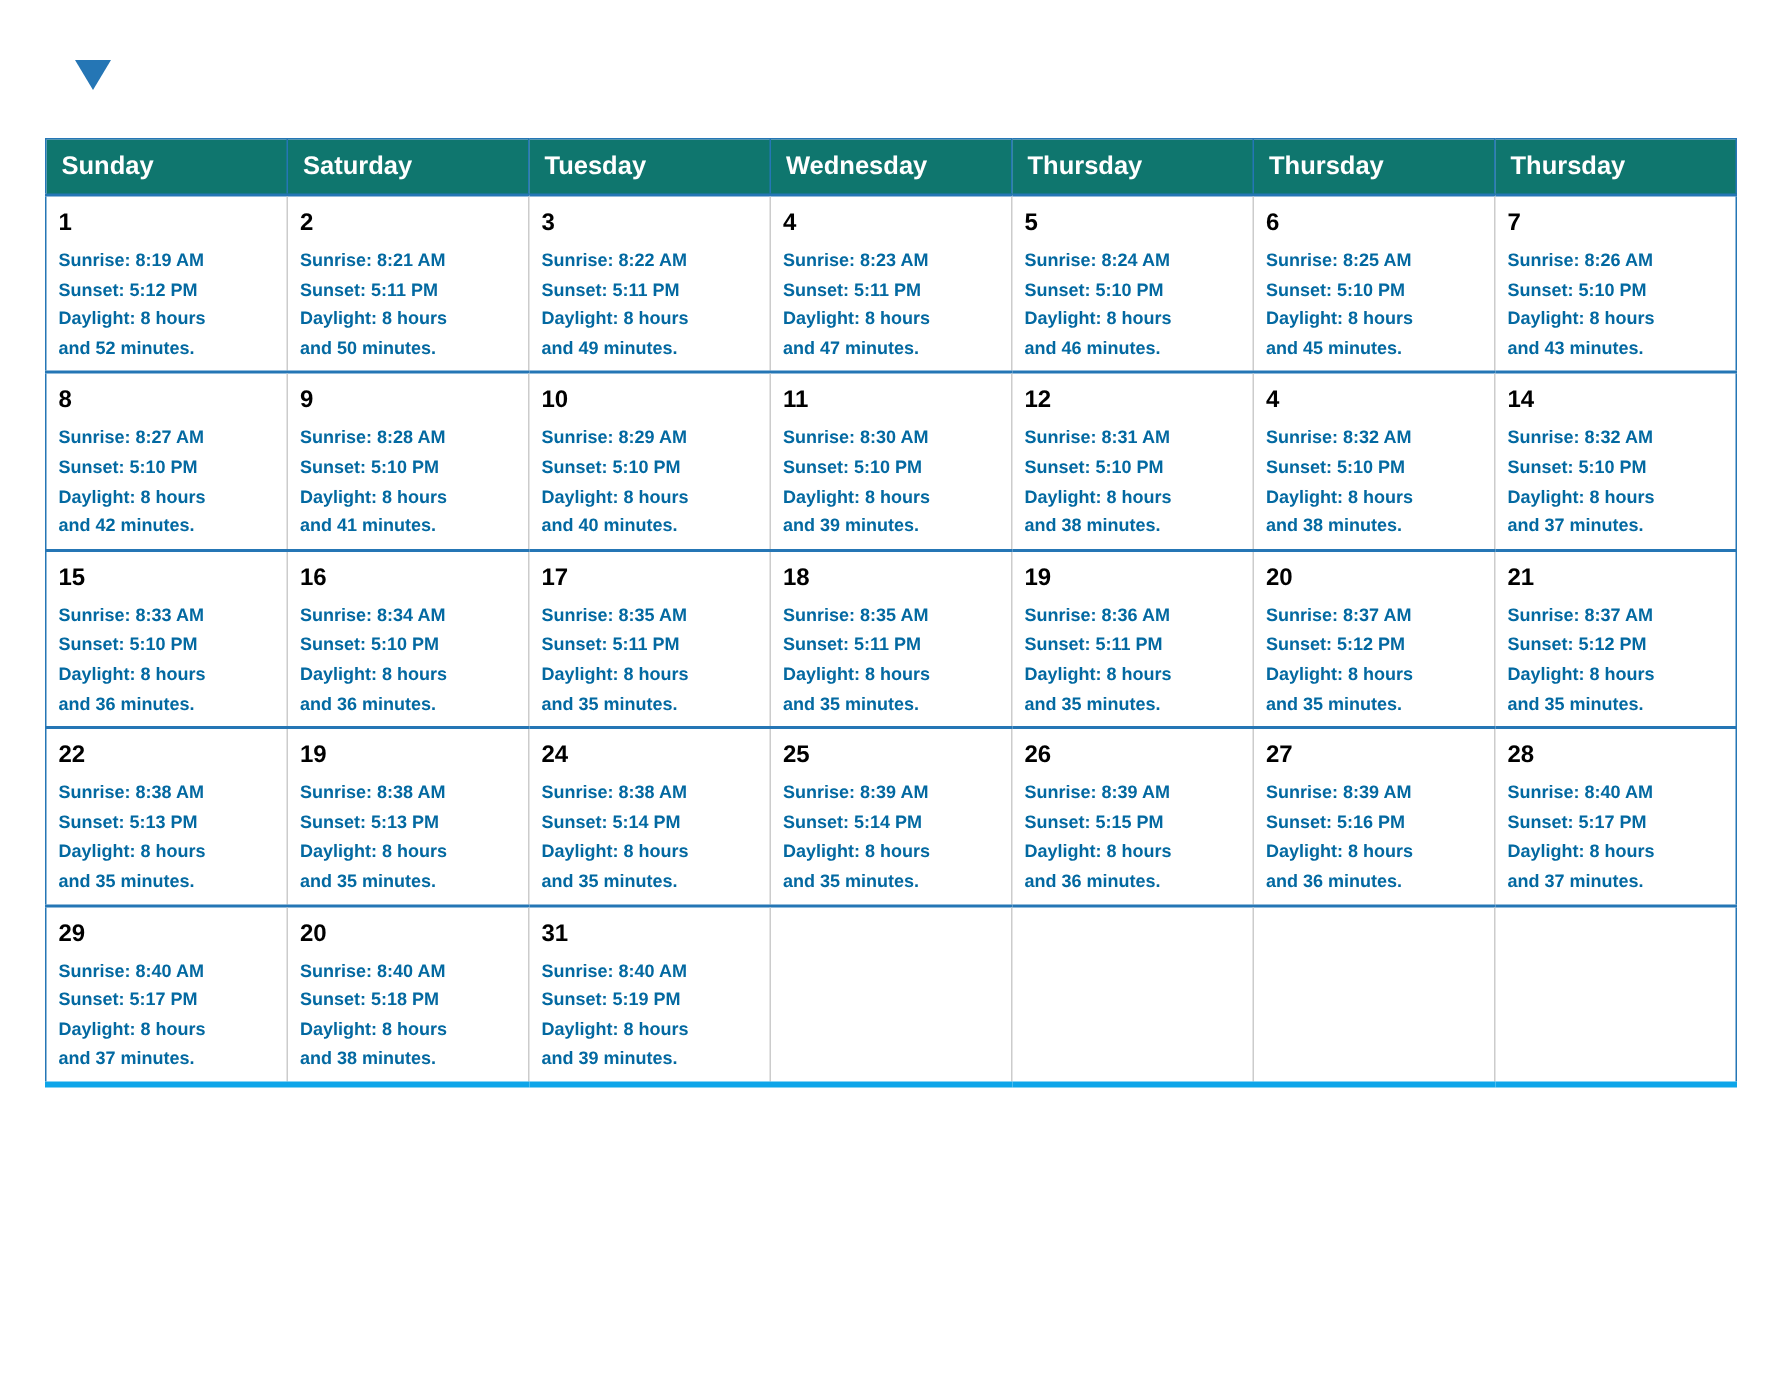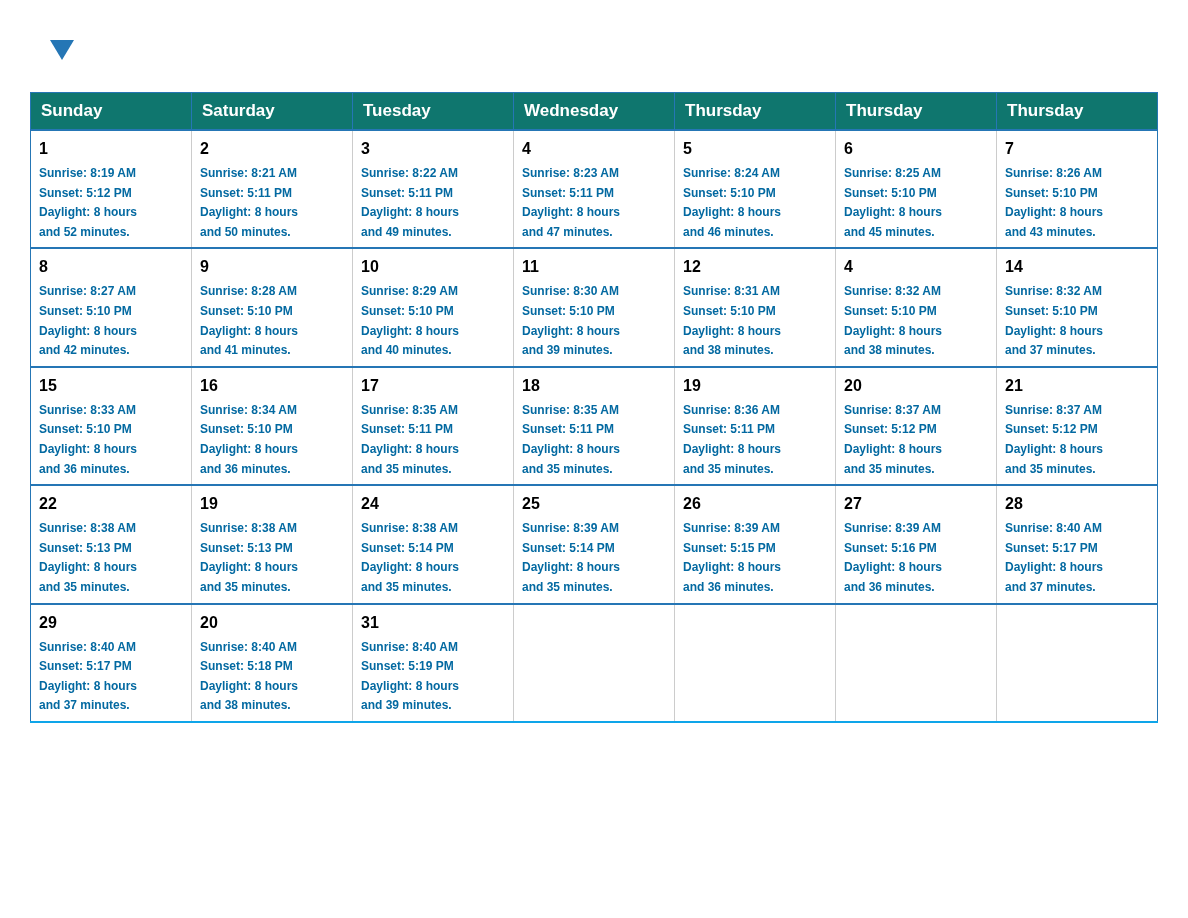--- a/index.html
+++ b/index.html
@@ -56,21 +56,21 @@
       line-height: 1.5;
       min-height: 100px;
     }
     .calendar td:first-child {
       border-left: 1px solid #2576b5;
     }
     .calendar td:last-child {
       border-right: 1px solid #2576b5;
     }
     .calendar tr:last-child td {
-      border-bottom: 2px solid #0ea5e9;
+      border-bottom: 4px solid #0ea5e9;
     }
     .day-num {
       font-size: 16px;
       font-weight: bold;
       display: block;
       margin-bottom: 2px;
     }
     .day-info {
       font-size: 12px;
       color: #0369a1;

